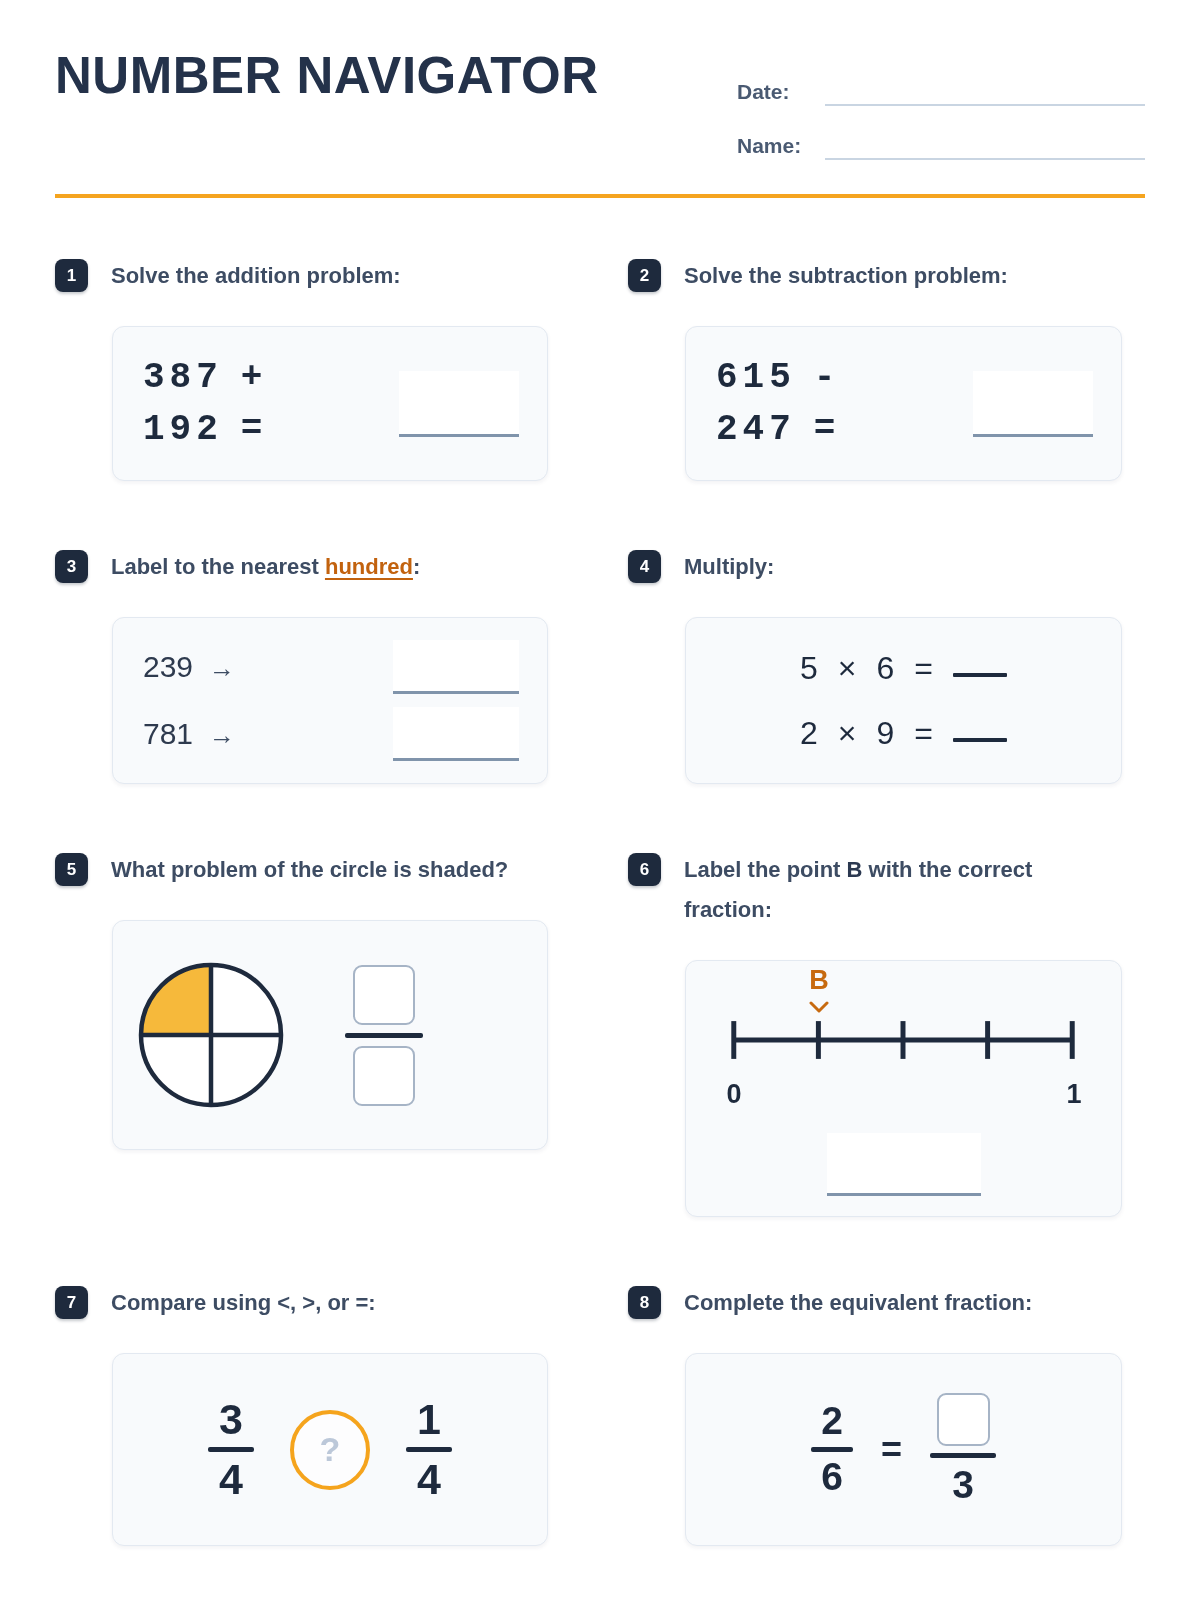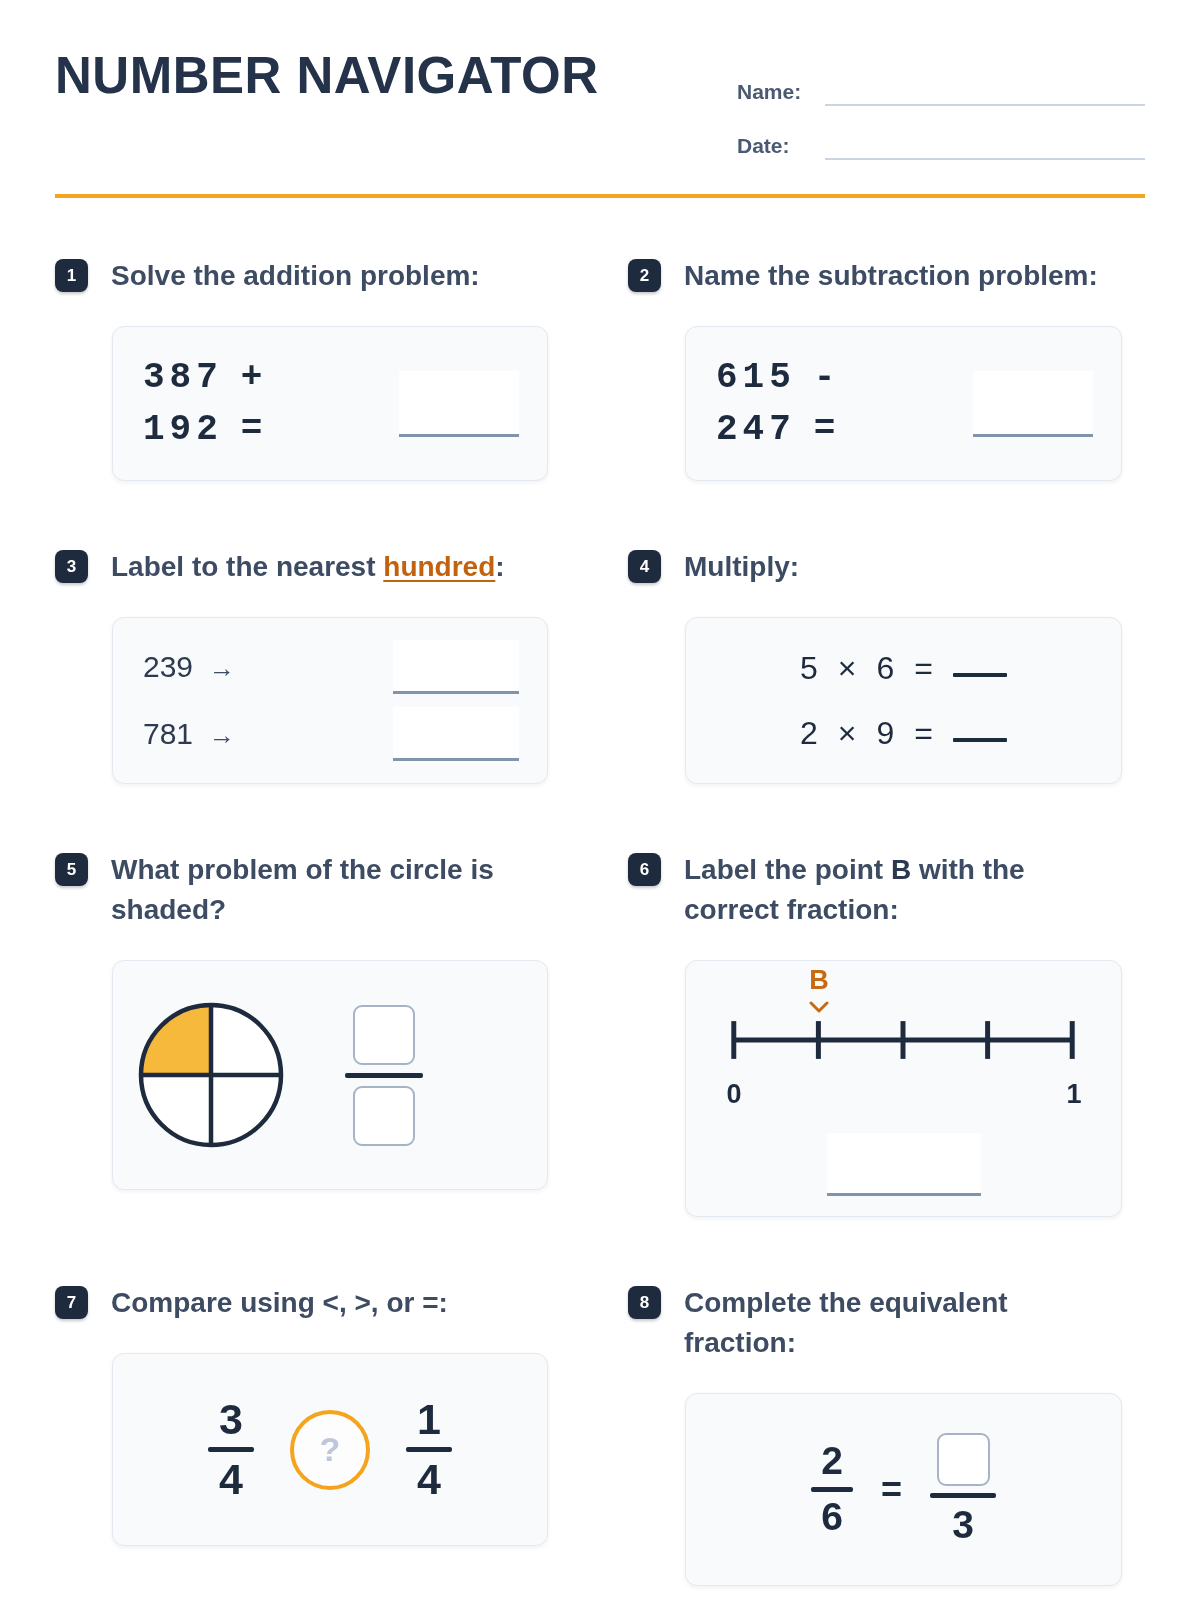--- a/index.html
+++ b/index.html
@@ -20,21 +20,21 @@
   .rule { margin-top:30px; height:4px; background:#F5A41F; }
 
   
   .grid { padding:58px 78px 0 55px; display:grid;
           grid-template-columns:493px 494px; column-gap:80px; row-gap:66px; }
   .q-head { display:flex; align-items:flex-start; gap:23px; }
   .badge { flex:0 0 auto; width:33px; height:33px; margin-top:3px; background:#1E2A3D;
            border-radius:8px; color:#fff; font-size:17px; font-weight:700;
            display:flex; align-items:center; justify-content:center;
            box-shadow:0 2px 3px rgba(30,42,61,.25); }
-  .q-title { font-size:28px; font-weight:700; color:#3D4C63; line-height:40px; }
+  .q-title { font-size:22px; font-weight:700; color:#3D4C63; line-height:40px; }
   .q-title .hl { color:#C2620E; text-decoration:underline; text-underline-offset:4px; }
   .q-title .xb { color:#2B3850; font-weight:800; }
   .card { margin:30px 0 0 57px; width:calc(100% - 57px); background:#F8FAFC;
           border:1.5px solid #E3E9F1; border-radius:12px;
           box-shadow:0 2px 4px rgba(30,42,61,.06); }
 
   
   .card-arith { height:155px; display:flex; align-items:center;
                 justify-content:space-between; padding:0 28px 0 30px; }
   .mono-block { font-family:"Liberation Mono", monospace; font-size:36px; font-weight:700;
@@ -104,25 +104,25 @@
 </head>
 <body>
 
 <div class="header">
   <div class="header-top">
     <div>
       <div class="title">NUMBER NAVIGATOR</div>
     </div>
     <div class="id-block">
       <div class="id-row">
+        <div class="id-label">Date:</div>
+        <div class="id-line"></div>
+      </div>
+      <div class="id-row">
         <div class="id-label">Name:</div>
-        <div class="id-line"></div>
-      </div>
-      <div class="id-row">
-        <div class="id-label">Date:</div>
         <div class="id-line"></div>
       </div>
     </div>
   </div>
   <div class="rule"></div>
 </div>
 
 <div class="grid">
 
   <div>
@@ -135,21 +135,21 @@
         <div><span>387</span><span class="mono-op">+</span></div>
         <div><span>192</span><span class="mono-op">=</span></div>
       </div>
       <div class="ans-box"></div>
     </div>
   </div>
 
   <div>
     <div class="q-head">
       <div class="badge">2</div>
-      <div class="q-title">Name the subtraction problem:</div>
+      <div class="q-title">Solve the subtraction problem:</div>
     </div>
     <div class="card card-arith">
       <div class="mono-block">
         <div><span>615</span><span class="mono-op">-</span></div>
         <div><span>247</span><span class="mono-op">=</span></div>
       </div>
       <div class="ans-box"></div>
     </div>
   </div>
 

